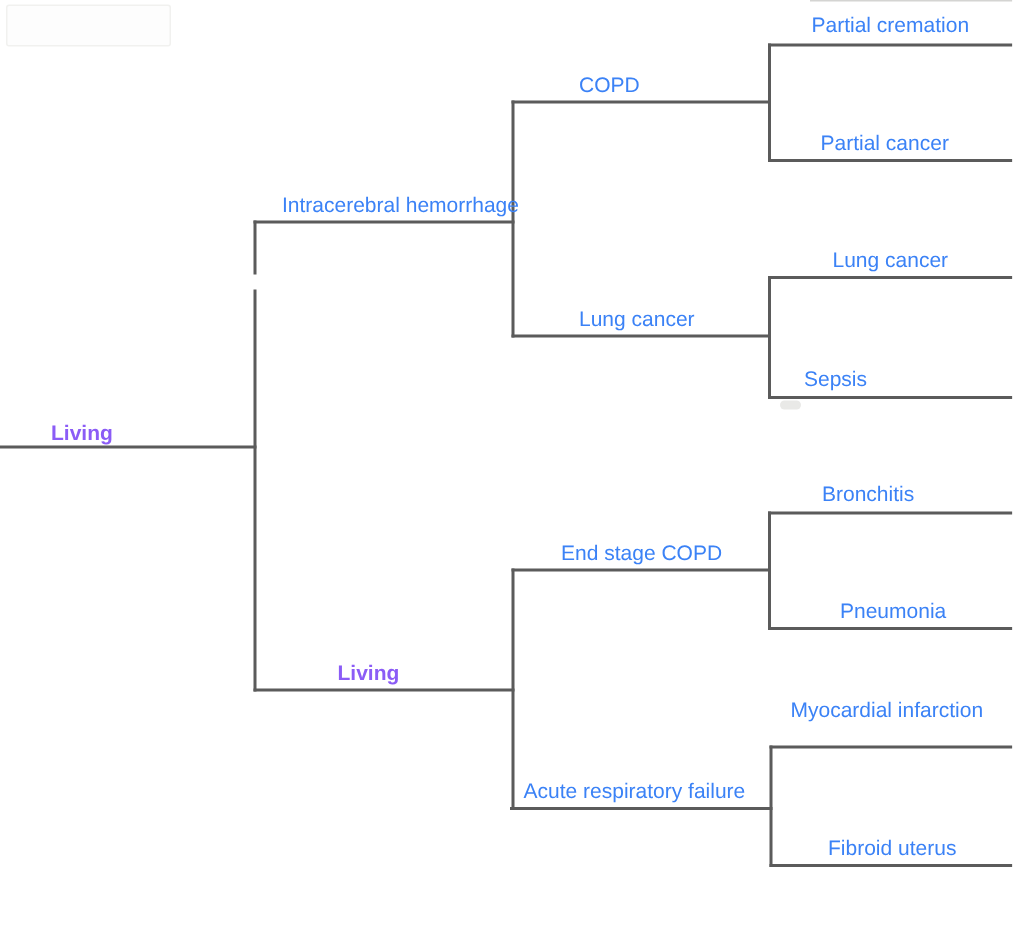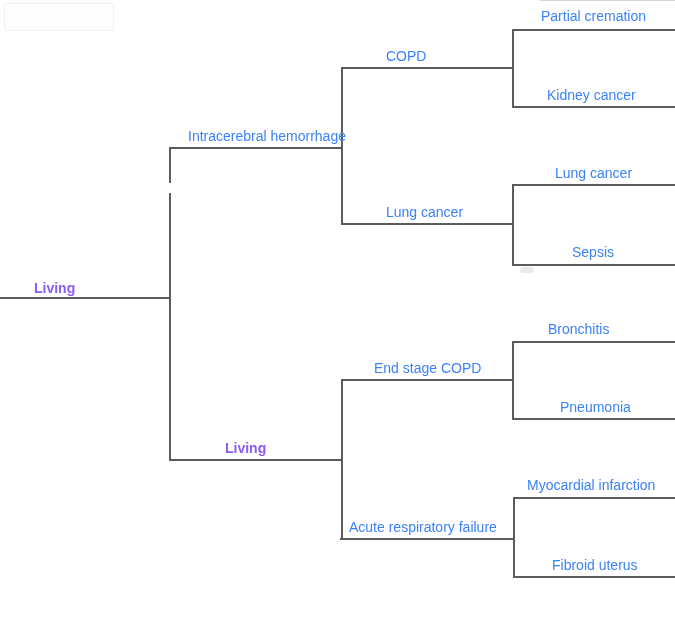--- a/index.html
+++ b/index.html
@@ -81,25 +81,25 @@
       <div class="line" style="left: 512px; top: 264px; width: 163px; height: 2px;"></div>
       <div class="line" style="left: 512px; top: 341px; width: 163px; height: 2px;"></div>
       <div class="line" style="left: 512px; top: 418px; width: 163px; height: 2px;"></div>
       <div class="line" style="left: 513px; top: 497px; width: 162px; height: 2px;"></div>
       <div class="line" style="left: 513px; top: 576px; width: 162px; height: 2px;"></div>
       <div class="line faint" style="left: 540px; top: 0px; width: 135px; height: 1px;"></div>
       <div class="label bold" style="left: 34px; top: 281px;">Living</div>
       <div class="label" style="left: 172px; top: 129px; margin-left: 16px;">Intracerebral hemorrhage</div>
       <div class="label" style="left: 386px; top: 49px;">COPD</div>
       <div class="label" style="left: 541px; top: 9px;">Partial cremation</div>
-      <div class="label" style="left: 547px; top: 88px;">Kidney cancer</div>
+      <div class="label" style="left: 547px; top: 88px;">Partial cancer</div>
       <div class="label" style="left: 555px; top: 166px;">Lung cancer</div>
       <div class="label" style="left: 386px; top: 205px;">Lung cancer</div>
-      <div class="label" style="left: 572px; top: 245px;">Sepsis</div>
+      <div class="label" style="left: 536px; top: 245px;">Sepsis</div>
       <div class="label" style="left: 548px; top: 322px;">Bronchitis</div>
       <div class="label" style="left: 362px; top: 361px; margin-left: 12px;">End stage COPD</div>
       <div class="label" style="left: 560px; top: 400px;">Pneumonia</div>
       <div class="label bold" style="left: 225px; top: 441px;">Living</div>
-      <div class="label" style="left: 527px; top: 478px;">Myocardial infarction</div>
+      <div class="label" style="left: 527px; top: 466px;">Myocardial infarction</div>
       <div class="label" style="left: 349px; top: 520px; text-align: right;">Acute respiratory failure</div>
       <div class="label" style="left: 552px; top: 558px;">Fibroid uterus</div>
     </div>
 </div>
 
 </body></html>

